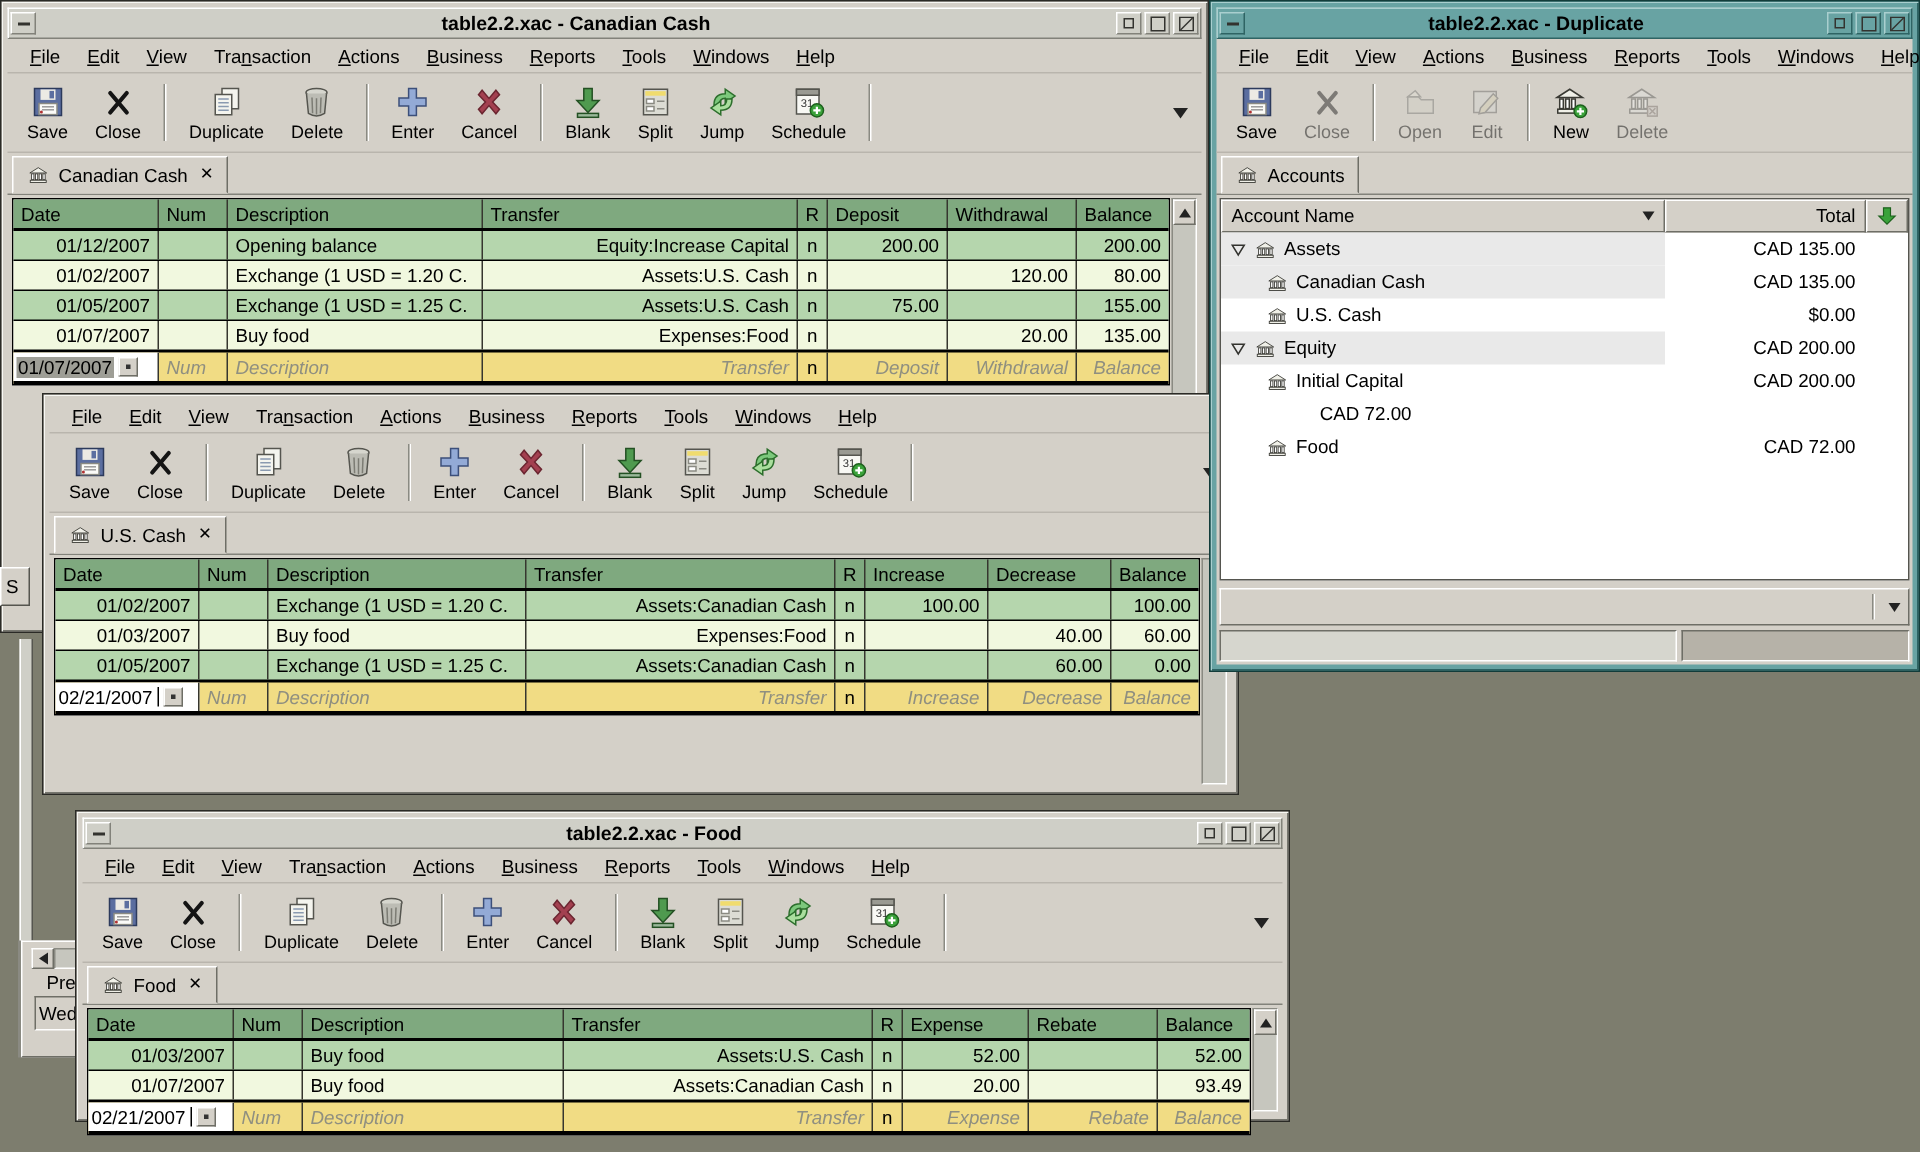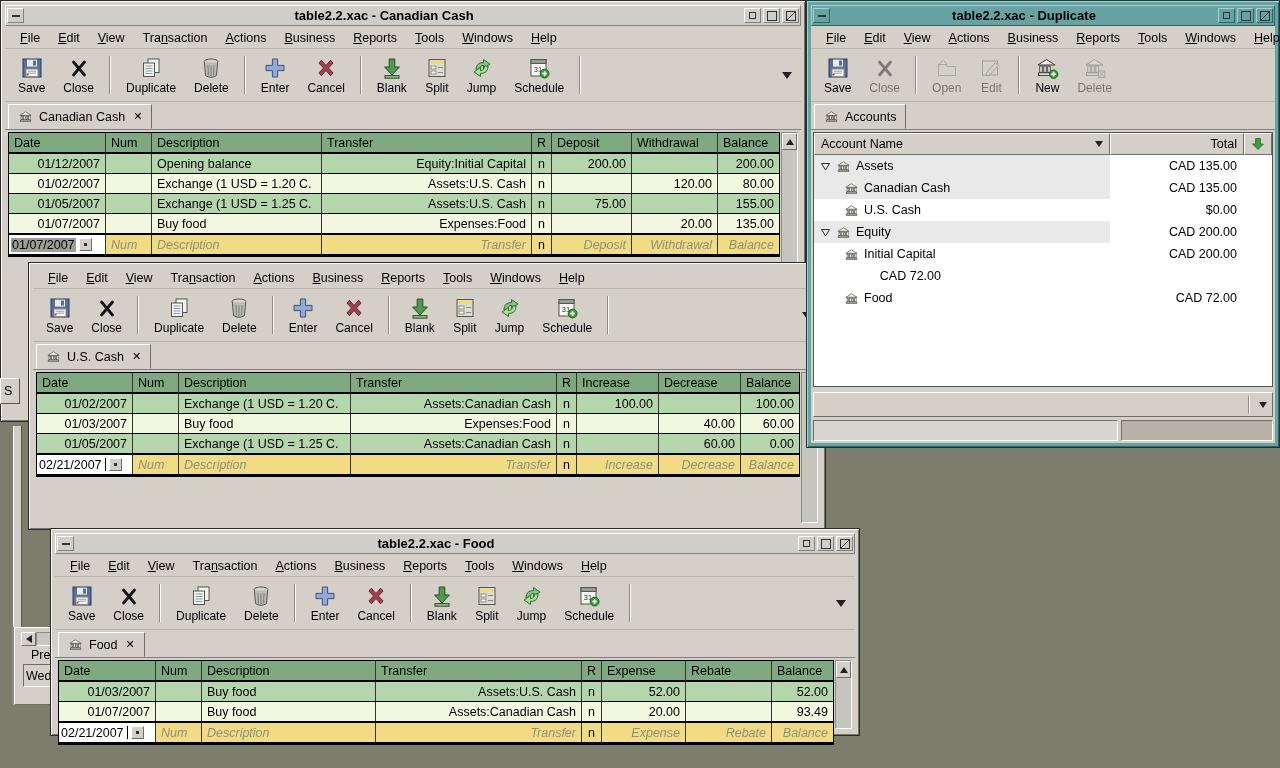--- a/index.html
+++ b/index.html
@@ -286,21 +286,21 @@
             <span class="cell " style="width: 210px; flex: 0 0 210px;">Transfer</span>
             <span class="cell " style="width: 20px; flex: 0 0 20px;">R</span>
             <span class="cell " style="width: 80px; flex: 0 0 80px;">Deposit</span>
             <span class="cell " style="width: 86px; flex: 0 0 86px;">Withdrawal</span>
             <span class="cell " style="flex: 1 1 0%;">Balance</span>
           </div>
           <div class="rrow row-green">
             <span class="cell al-r" style="width: 97px; flex: 0 0 97px;">01/12/2007</span>
             <span class="cell " style="width: 46px; flex: 0 0 46px;"></span>
             <span class="cell " style="width: 170px; flex: 0 0 170px;">Opening balance</span>
-            <span class="cell al-r" style="width: 210px; flex: 0 0 210px;">Equity:Initial Capital</span>
+            <span class="cell al-r" style="width: 210px; flex: 0 0 210px;">Equity:Increase Capital</span>
             <span class="cell al-c" style="width: 20px; flex: 0 0 20px;">n</span>
             <span class="cell al-r" style="width: 80px; flex: 0 0 80px;">200.00</span>
             <span class="cell al-r" style="width: 86px; flex: 0 0 86px;"></span>
             <span class="cell al-r" style="flex: 1 1 0%;">200.00</span>
           </div>
           <div class="rrow row-pale">
             <span class="cell al-r" style="width: 97px; flex: 0 0 97px;">01/02/2007</span>
             <span class="cell " style="width: 46px; flex: 0 0 46px;"></span>
             <span class="cell " style="width: 170px; flex: 0 0 170px;">Exchange (1 USD = 1.20 C.</span>
             <span class="cell al-r" style="width: 210px; flex: 0 0 210px;">Assets:U.S. Cash</span>
@@ -829,21 +829,21 @@
           <span class="tri-down-s"></span>
         </span>
     </div>
     <div class="statusbar">
       <span class="status-cell status-left"></span>
       <span class="status-cell status-right"></span>
     </div>
   </div>
 </div>
 
-<div class="window" id="win-food" style="left:50px;top:528px;width:810px;height:208px;z-index:6;">
+<div class="window" id="win-food" style="left:50px;top:540px;width:810px;height:208px;z-index:6;">
   <div class="win-body">
     <div class="titlebar">
       <span class="tb-btn">
           <span class="glyph-dash"></span>
         </span>
       <span class="win-title">table2.2.xac - Food</span>
       <span class="tb-btn">
           <span class="glyph-dot"></span>
         </span>
       <span class="tb-btn">

